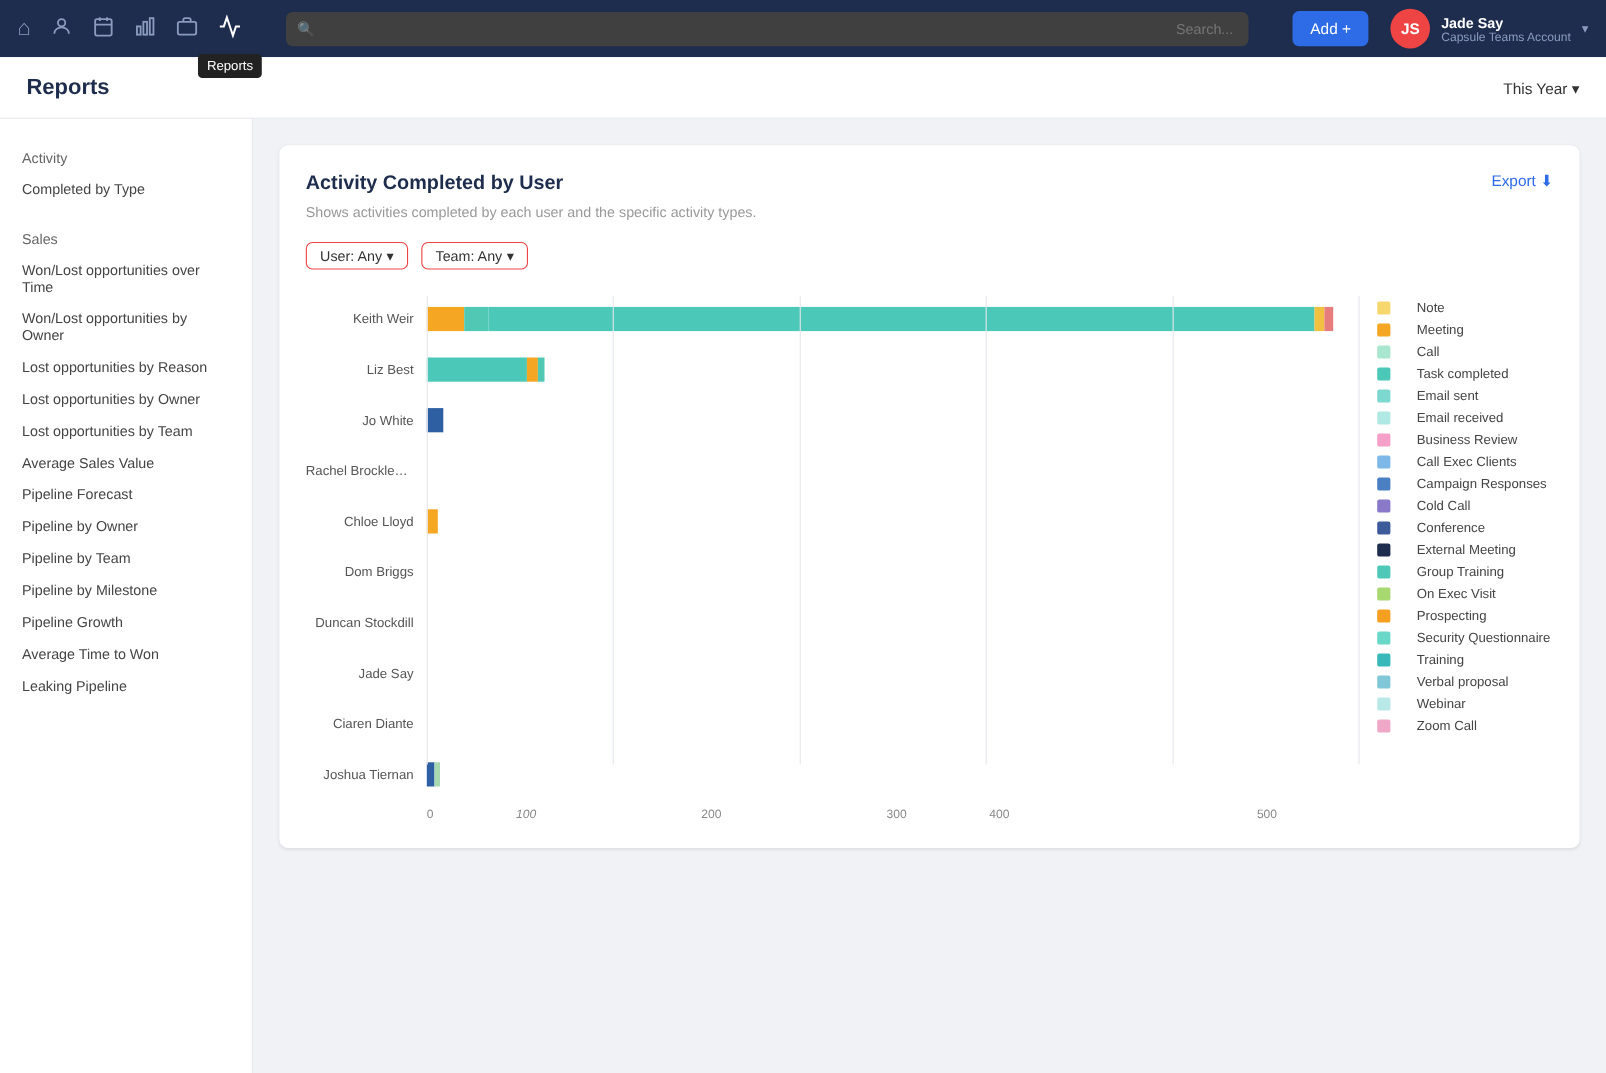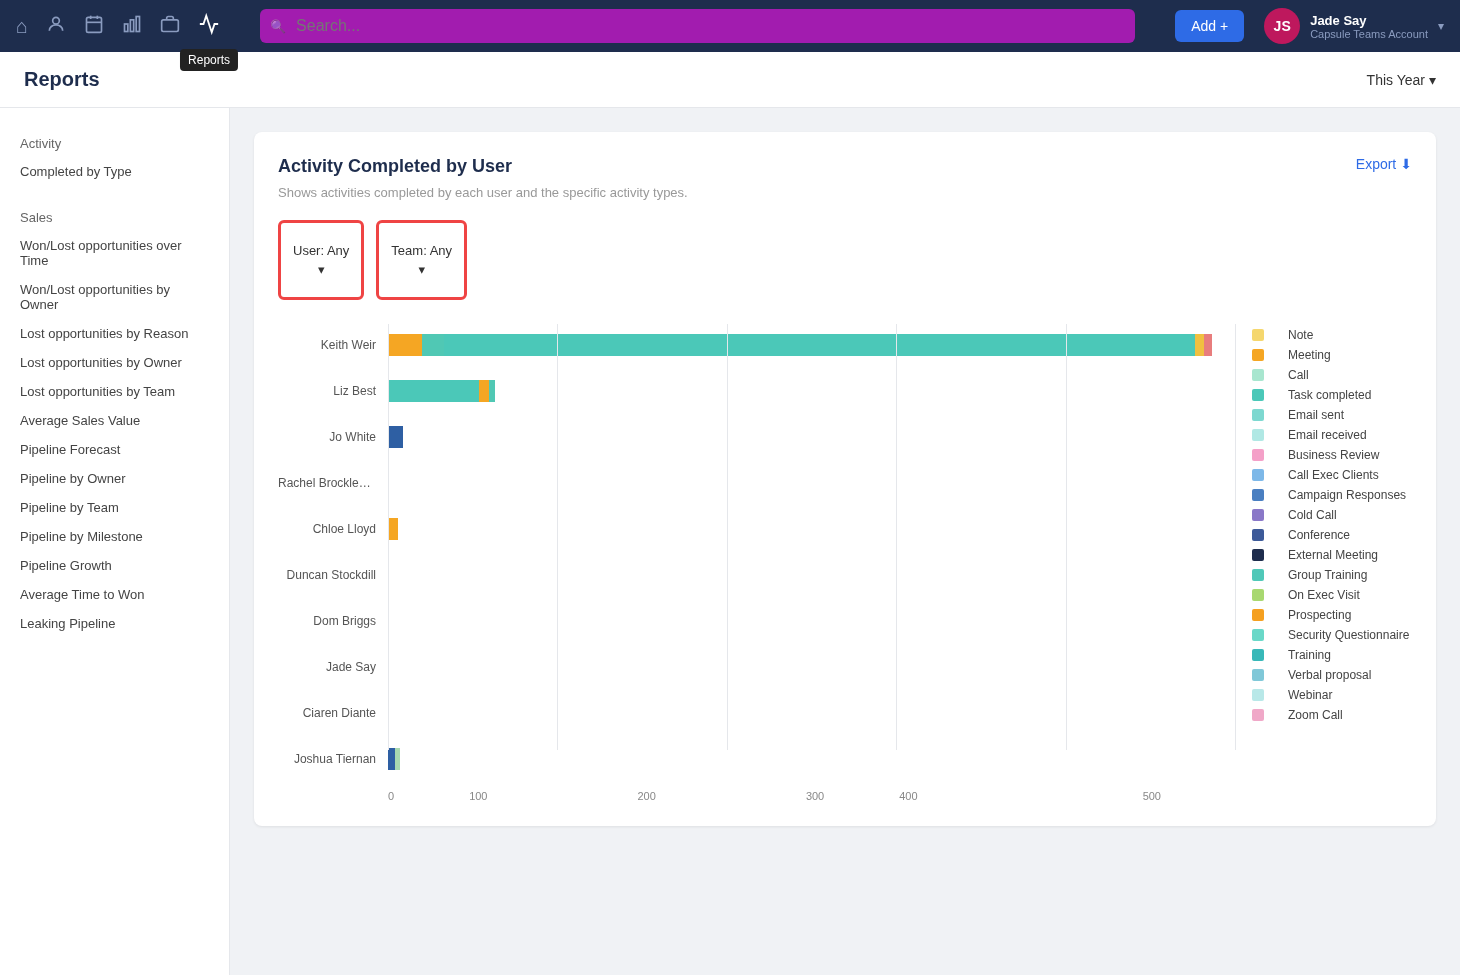--- a/index.html
+++ b/index.html
@@ -29,27 +29,28 @@
       border-radius: 4px;
       white-space: nowrap;
       z-index: 100;
     }
     .search-bar {
       flex: 1;
       margin: 0 20px;
     }
     .search-bar input {
       width: 100%;
-      background: #a21caf;
+      background: #404040;
       border: none;
       border-radius: 6px;
       padding: 8px 14px 8px 36px;
       color: #aab8d4;
-      font-size: 16px;
+      font-size: 13px;
       outline: none;
+      text-align: right;
     }
     .search-wrapper { position: relative; }
     .search-wrapper::before {
       content: '🔍';
       position: absolute;
       left: 10px;
       top: 50%;
       transform: translateY(-50%);
       font-size: 13px;
       opacity: 0.5;
@@ -67,21 +68,21 @@
     .user-profile {
       display: flex;
       align-items: center;
       gap: 10px;
       cursor: pointer;
     }
     .avatar {
       width: 36px;
       height: 36px;
       border-radius: 50%;
-      background: #be185d;
+      background: #ef4444;
       display: flex;
       align-items: center;
       justify-content: center;
       color: #fff;
       font-weight: 600;
       font-size: 14px;
       overflow: hidden;
     }
     .user-info { color: #fff; }
     .user-name { font-size: 13px; font-weight: 600; }
@@ -174,30 +175,29 @@
       color: #999;
       font-size: 13px;
       margin-bottom: 20px;
     }
     .filter-row {
       display: flex;
       gap: 12px;
       margin-bottom: 24px;
     }
     .filter-dropdown {
-      border: 3px solid #ef4444;
+      border: 1px solid #ef4444;
       border-radius: 6px;
-      padding: 20px 12px;
+      padding: 4px 12px;
       font-size: 13px;
       background: #fff;
       cursor: pointer;
       display: flex;
       align-items: center;
       gap: 4px;
-      flex-direction: column;
     }
 
     
     .chart-area {
       display: flex;
       gap: 16px;
     }
     .bar-chart {
       flex: 1;
     }
@@ -432,46 +432,46 @@
                 <div class="bar-label">Rachel Brocklehu...</div>
                 <div class="bar-container"></div>
               </div>
               <div class="bar-row">
                 <div class="bar-label">Chloe Lloyd</div>
                 <div class="bar-container">
                   <div class="bar-segment" style="width: 1.14286%; background: rgb(245, 166, 35);"></div>
                 </div>
               </div>
               <div class="bar-row">
+                <div class="bar-label">Dom Briggs</div>
+                <div class="bar-container"></div>
+              </div>
+              <div class="bar-row">
                 <div class="bar-label">Duncan Stockdill</div>
-                <div class="bar-container"></div>
-              </div>
-              <div class="bar-row">
-                <div class="bar-label">Dom Briggs</div>
                 <div class="bar-container"></div>
               </div>
               <div class="bar-row">
                 <div class="bar-label">Jade Say</div>
                 <div class="bar-container"></div>
               </div>
               <div class="bar-row">
                 <div class="bar-label">Ciaren Diante</div>
                 <div class="bar-container"></div>
               </div>
               <div class="bar-row">
                 <div class="bar-label">Joshua Tiernan</div>
                 <div class="bar-container">
                   <div class="bar-segment" style="width: 0.857143%; background: rgb(46, 95, 163);"></div>
                   <div class="bar-segment" style="width: 0.571429%; background: rgb(168, 216, 176);"></div>
                 </div>
               </div>
             </div>
           <div class="x-axis" id="x-axis">
           <div class="x-tick" style="flex: 0 0 0px; text-align: left;">0</div>
-              <div class="x-tick" style="flex: 1 1 0%; text-align: center;">100</div>
+              <div class="x-tick" style="flex: 1 1 0%; text-align: center; font-style: italic;">100</div>
               <div class="x-tick" style="flex: 1 1 0%; text-align: center;">200</div>
               <div class="x-tick" style="flex: 1 1 0%; text-align: center;">300</div>
               <div class="x-tick" style="flex: 1 1 0%; text-align: left;">400</div>
               <div class="x-tick" style="flex: 1 1 0%; text-align: center;">500</div>
             </div>
         </div>
 
         <div class="legend" id="legend">
 
         <div class="legend-item">

